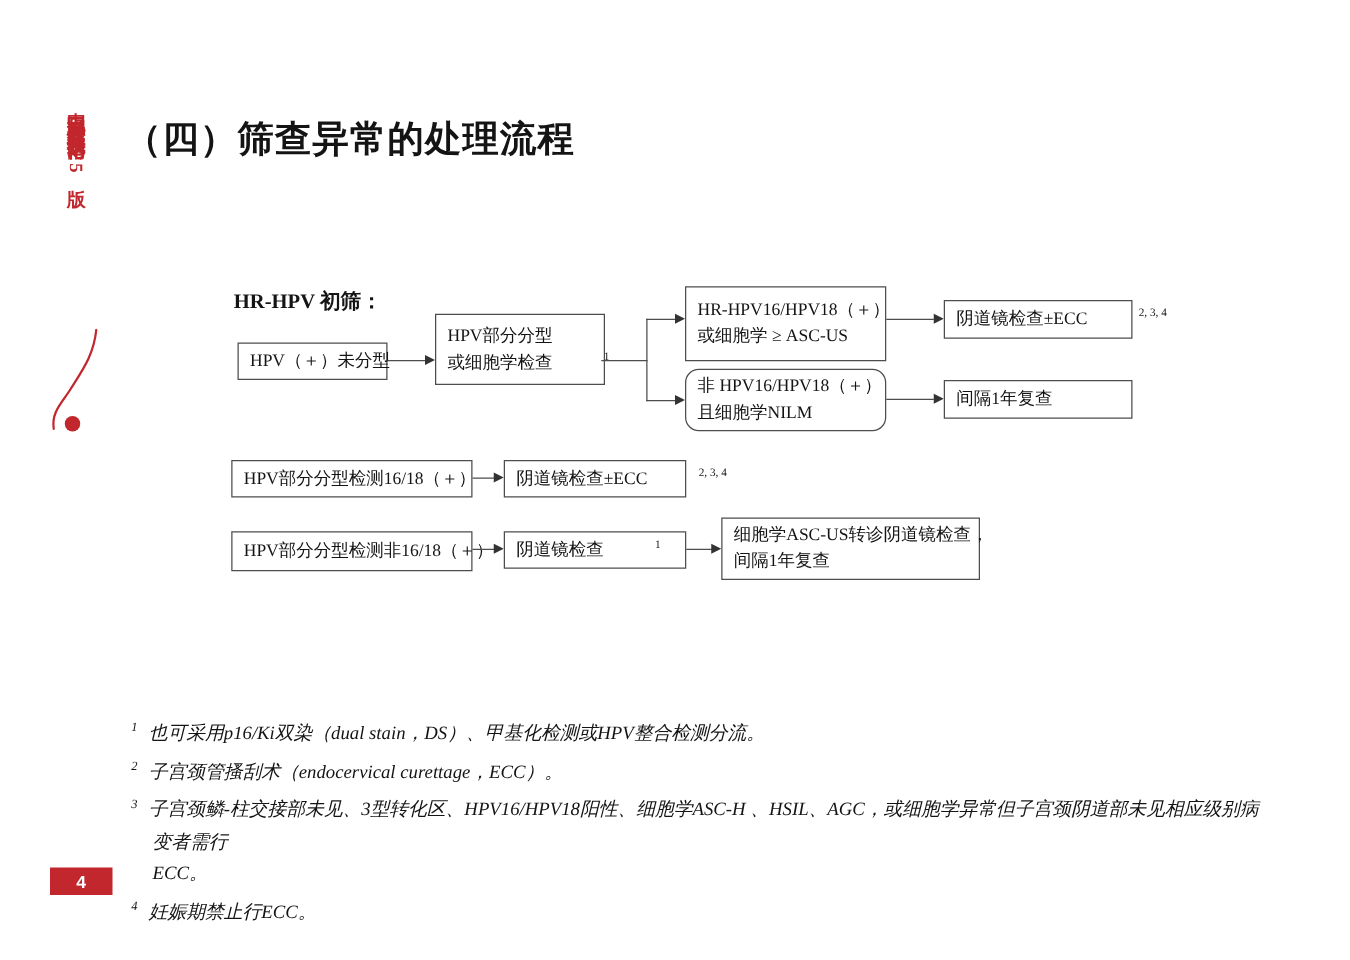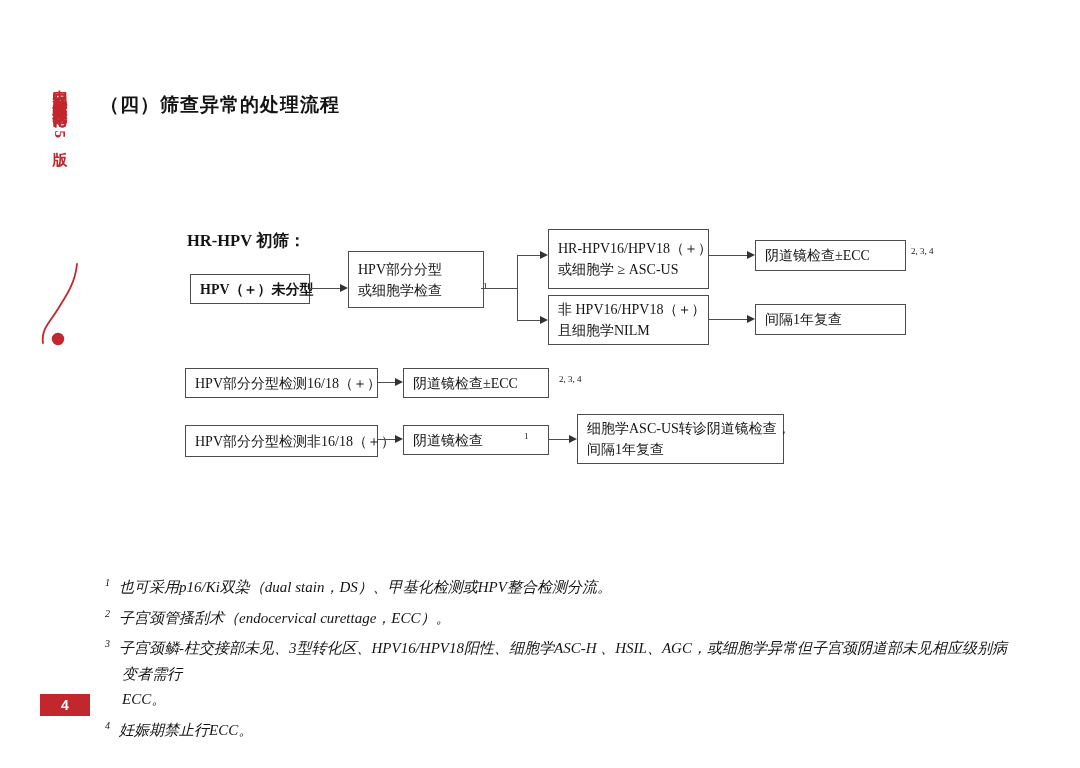--- a/index.html
+++ b/index.html
@@ -32,21 +32,21 @@
     left: 38px;
     top: 262px;
     width: 46px;
     height: 92px;
   }
   
   .page-title {
     position: absolute;
     left: 100px;
     top: 92px;
-    font-size: 19px;
+    font-size: 29px;
     font-weight: 700;
     letter-spacing: 1px;
   }
   .flow-label {
     position: absolute;
     left: 187px;
     top: 230px;
     font-size: 16.5px;
     font-weight: 700;
   }
@@ -112,21 +112,21 @@
 
   <div class="spine-text">中国妇科肿瘤临床实践指南2025版</div>
   <svg class="spine-flourish" viewBox="0 0 46 92" xmlns="http://www.w3.org/2000/svg">
     <path d="M 39,2 C 37,22 28,34 18,50 C 11,61 3,68 5,81" fill="none" stroke="#c1272d" stroke-width="1.8" stroke-linecap="round"></path>
     <circle cx="20" cy="77" r="6.2" fill="#c1272d"></circle>
   </svg>
 
   <div class="page-title">（四）筛查异常的处理流程</div>
   <div class="flow-label">HR-HPV 初筛：</div>
 
-  <div class="box" style="left:190px; top:274px; width:120px; height:30px;font-weight:bold;">
+  <div class="box" style="left:190px; top:274px; width:120px; height:30px;">
     <span>HPV（＋）未分型</span>
   </div>
 
   <div class="hline" style="left:310px; top:288px; width:30px;"></div>
   <div class="arrow" style="left:340px; top:284px;"></div>
 
   <div class="box" style="left:348px; top:251px; width:136px; height:57px;">
     <span>HPV部分分型</span>
     <span><span>或细胞学检查</span><sup>1</sup></span>
   </div>
@@ -136,21 +136,21 @@
   <div class="hline" style="left:517px; top:255px; width:23px;"></div>
   <div class="arrow" style="left:540px; top:251px;"></div>
   <div class="hline" style="left:517px; top:320px; width:23px;"></div>
   <div class="arrow" style="left:540px; top:316px;"></div>
 
   <div class="box" style="left:548px; top:229px; width:161px; height:60px;">
     <span>HR-HPV16/HPV18（＋）</span>
     <span>或细胞学 ≥ ASC-US</span>
   </div>
 
-  <div class="box" style="left:548px; top:295px; width:161px; height:50px;">
+  <div class="box" style="left:548px; top:295px; width:161px; height:50px;border-radius:11px;">
     <span>非 HPV16/HPV18（＋）</span>
     <span>且细胞学NILM</span>
   </div>
 
   <div class="hline" style="left:709px; top:255px; width:38px;"></div>
   <div class="arrow" style="left:747px; top:251px;"></div>
   <div class="box" style="left:755px; top:240px; width:151px; height:31px;">
     <span><span>阴道镜检查±ECC</span><sup>2, 3, 4</sup></span>
   </div>
 

